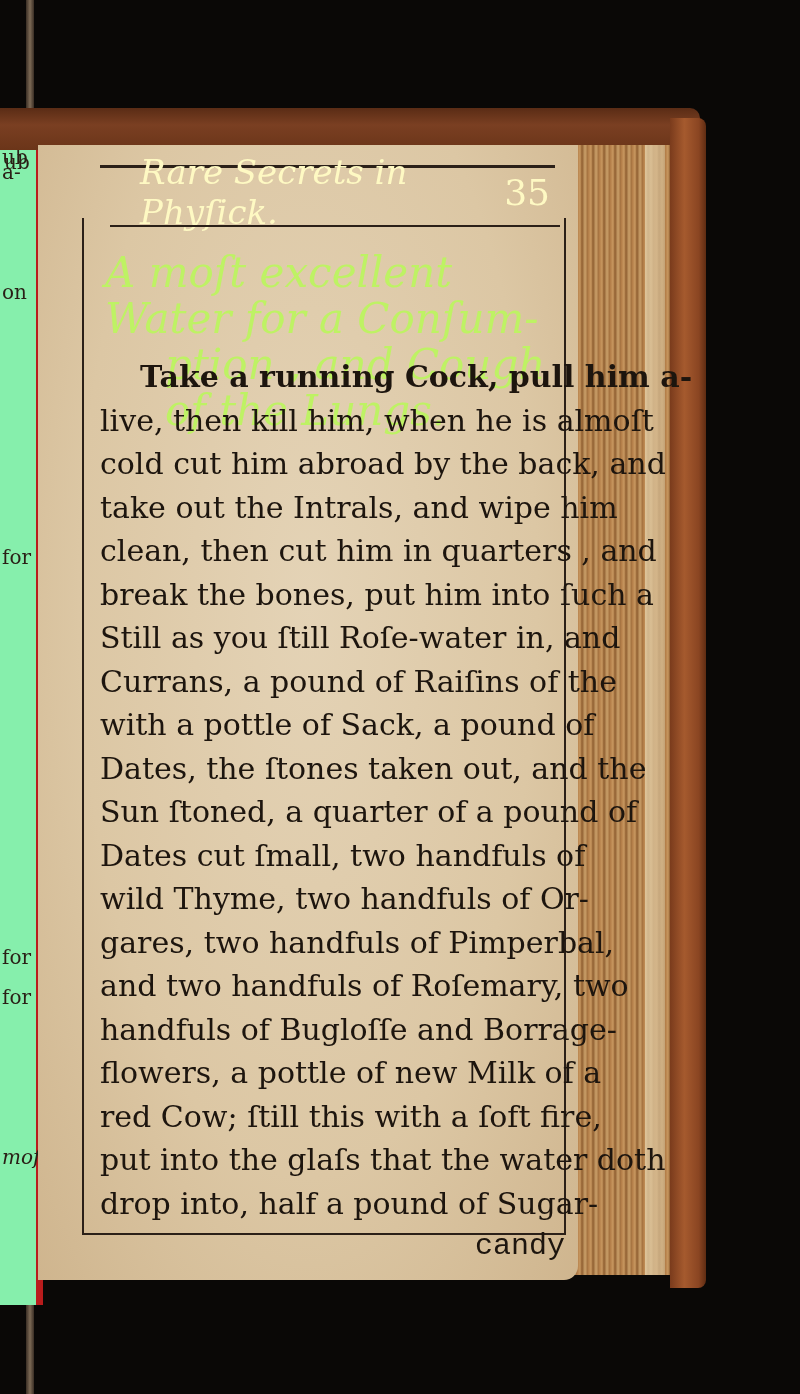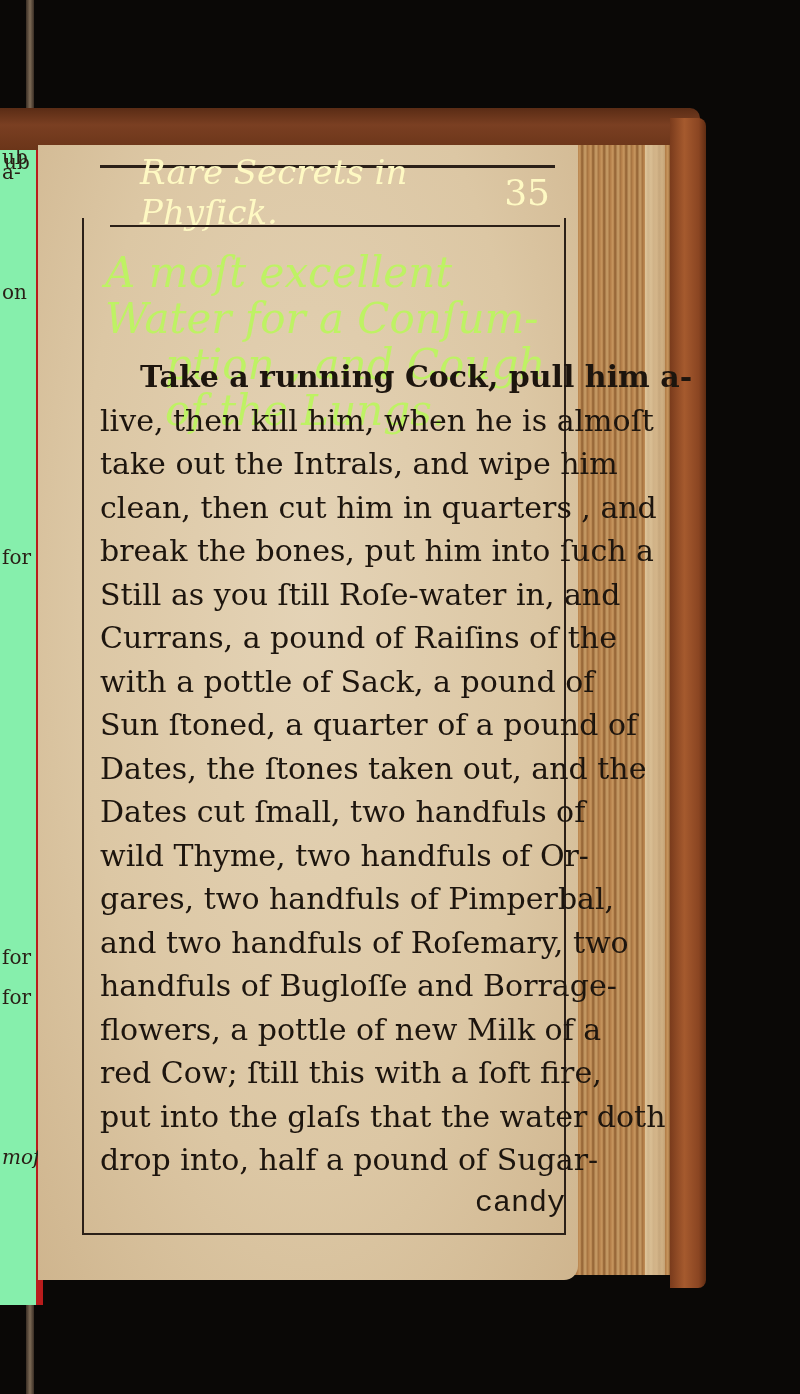--- a/index.html
+++ b/index.html
@@ -109,28 +109,29 @@
 <div class="frame"></div>
 
 <div class="recipe-title">
   <span>A moſt excellent Water  for a Conſum-</span>
   <span class="l2">ption , and Cough of the Lungs.</span>
 </div>
 
 <div class="body-text">
   <span class="line first">Take a running Cock, pull him a-</span>
   <span class="line">live, then kill him, when he is almoſt</span>
+  <span class="line">cold cut him abroad by the back, and</span>
   <span class="line">take out the Intrals, and wipe him</span>
   <span class="line">clean, then cut him in quarters , and</span>
   <span class="line">break the bones, put him into ſuch a</span>
   <span class="line">Still as you ſtill Roſe-water in, and</span>
   <span class="line">Currans, a pound of Raiſins of the</span>
   <span class="line">with a pottle of Sack, a pound of</span>
+  <span class="line">Dates, the ſtones taken out, and the</span>
   <span class="line">Sun ſtoned, a quarter of a pound of</span>
-  <span class="line">Dates, the ſtones taken out, and the</span>
   <span class="line">Dates cut ſmall, two handfuls of</span>
   <span class="line">wild Thyme, two handfuls of Or-</span>
   <span class="line">gares, two handfuls of Pimperbal,</span>
   <span class="line">and two handfuls of Roſemary, two</span>
   <span class="line">handfuls of Bugloſſe and Borrage-</span>
   <span class="line">flowers, a pottle of new Milk of a</span>
   <span class="line">red Cow; ſtill this with a ſoft fire,</span>
   <span class="line">put into the glaſs that the water doth</span>
   <span class="line">drop into, half a pound of Sugar-</span>
   <span class="line last">candy</span>

